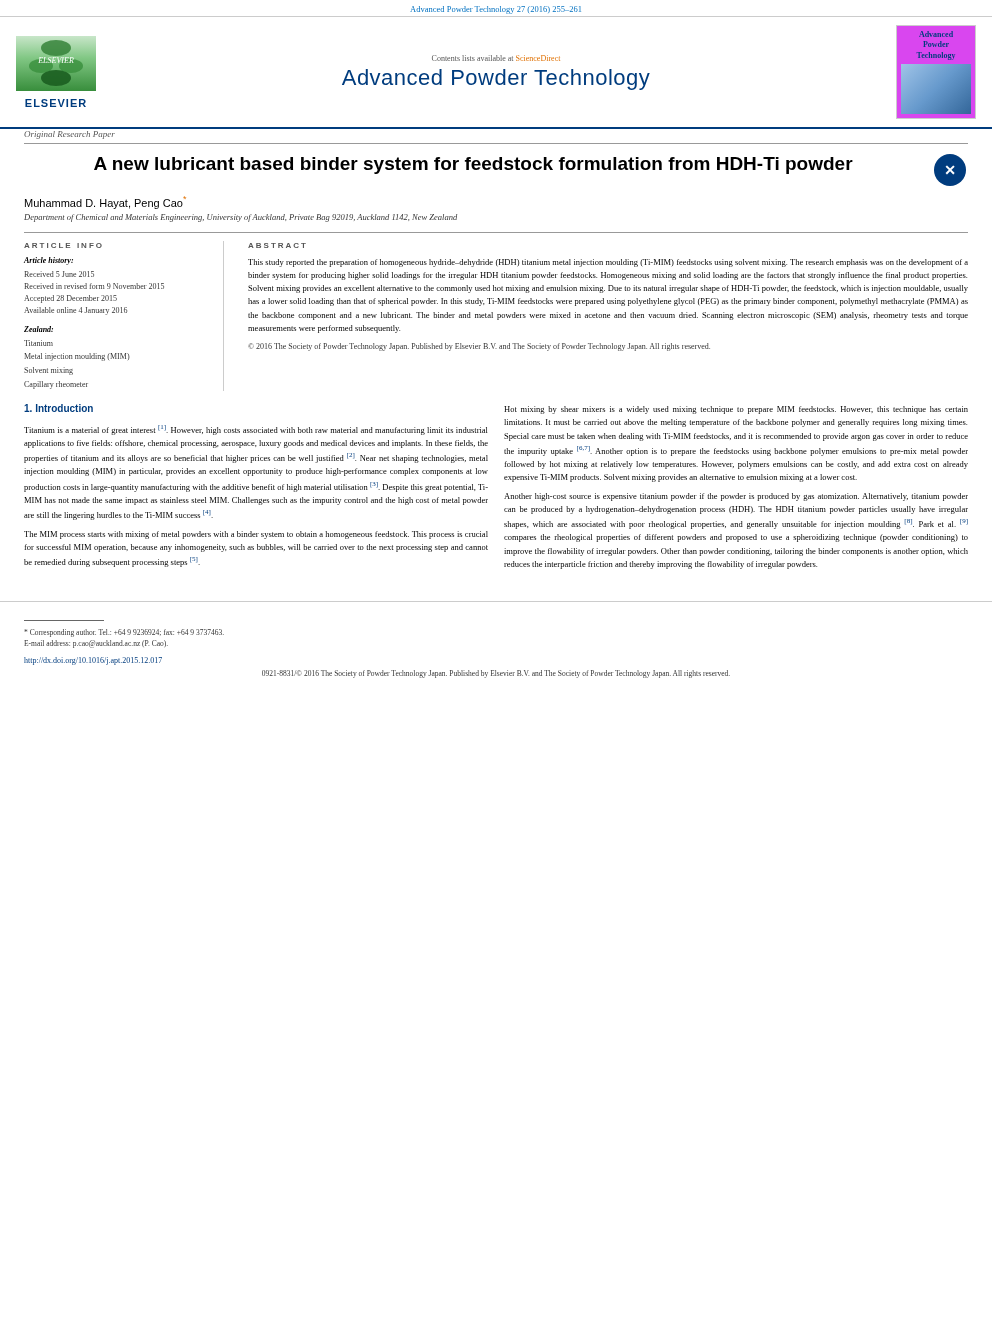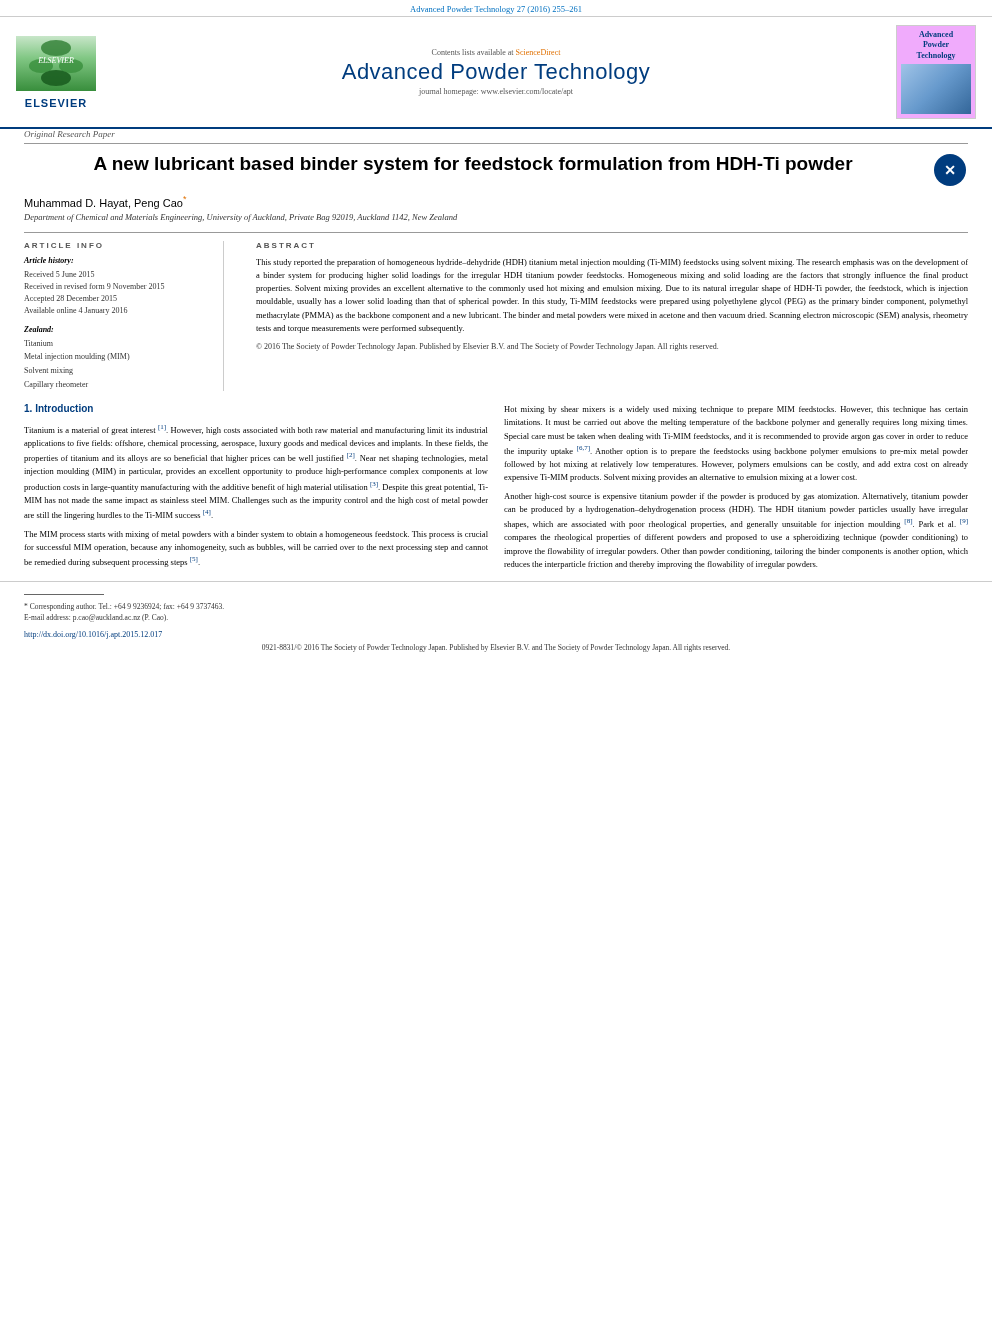--- a/index.html
+++ b/index.html
@@ -50,21 +50,21 @@
       color: #555;
       margin-top: 2px;
     }
     .journal-header .right-thumb {
       width: 80px;
       flex-shrink: 0;
       border: 1px solid #ccc;
       padding: 4px;
       font-size: 7px;
       text-align: center;
-      background: #f0abfc;
+      background: #d946ef;
     }
     .right-thumb .apt-title {
       font-weight: bold;
       font-size: 8px;
       color: #003c7e;
       line-height: 1.3;
     }
     .right-thumb .apt-img-placeholder {
       background: linear-gradient(135deg, #a0c4e8, #6699cc, #336699);
       height: 50px;
@@ -161,21 +161,21 @@
     .affiliation {
       font-size: 8.5px;
       font-style: italic;
       color: #333;
       margin-bottom: 10px;
     }
 
     
     .two-col {
       display: flex;
-      gap: 32px;
+      gap: 24px;
       border-top: 1px solid #999;
       padding-top: 8px;
       margin-bottom: 12px;
     }
     .article-info-col {
       width: 200px;
       flex-shrink: 0;
       border-right: 1px solid #ccc;
       padding-right: 12px;
     }
@@ -260,22 +260,22 @@
       font-size: 8.5px;
       color: #000;
       line-height: 1.55;
       text-align: justify;
       margin-bottom: 6px;
     }
 
     
     .page-footer {
       border-top: 1px solid #ccc;
-      padding: 6px 24px;
-      margin-top: 4px;
+      padding: 12px 24px;
+      margin-top: 24px;
     }
     .footnote-text {
       font-size: 7.5px;
       color: #333;
       line-height: 1.5;
     }
     .doi-link {
       color: #003c7e;
       font-size: 8px;
     }
@@ -318,21 +318,20 @@
     </div>
     <span class="elsevier-text">ELSEVIER</span>
   </div>
 
   <div class="center-info">
     <div class="sci-direct">
       <span>Contents lists available at</span>
       <span style="color:#e07000;">ScienceDirect</span>
     </div>
     <div class="journal-title-header">Advanced Powder Technology</div>
-    <div class="homepage">journal homepage: www.elsevier.com/locate/apt</div>
   </div>
 
   <div class="right-thumb">
     <div class="apt-title">Advanced<br>Powder<br>Technology</div>
     <div class="apt-img-placeholder"></div>
   </div>
 </div>
 
 <div class="main-content">
 

